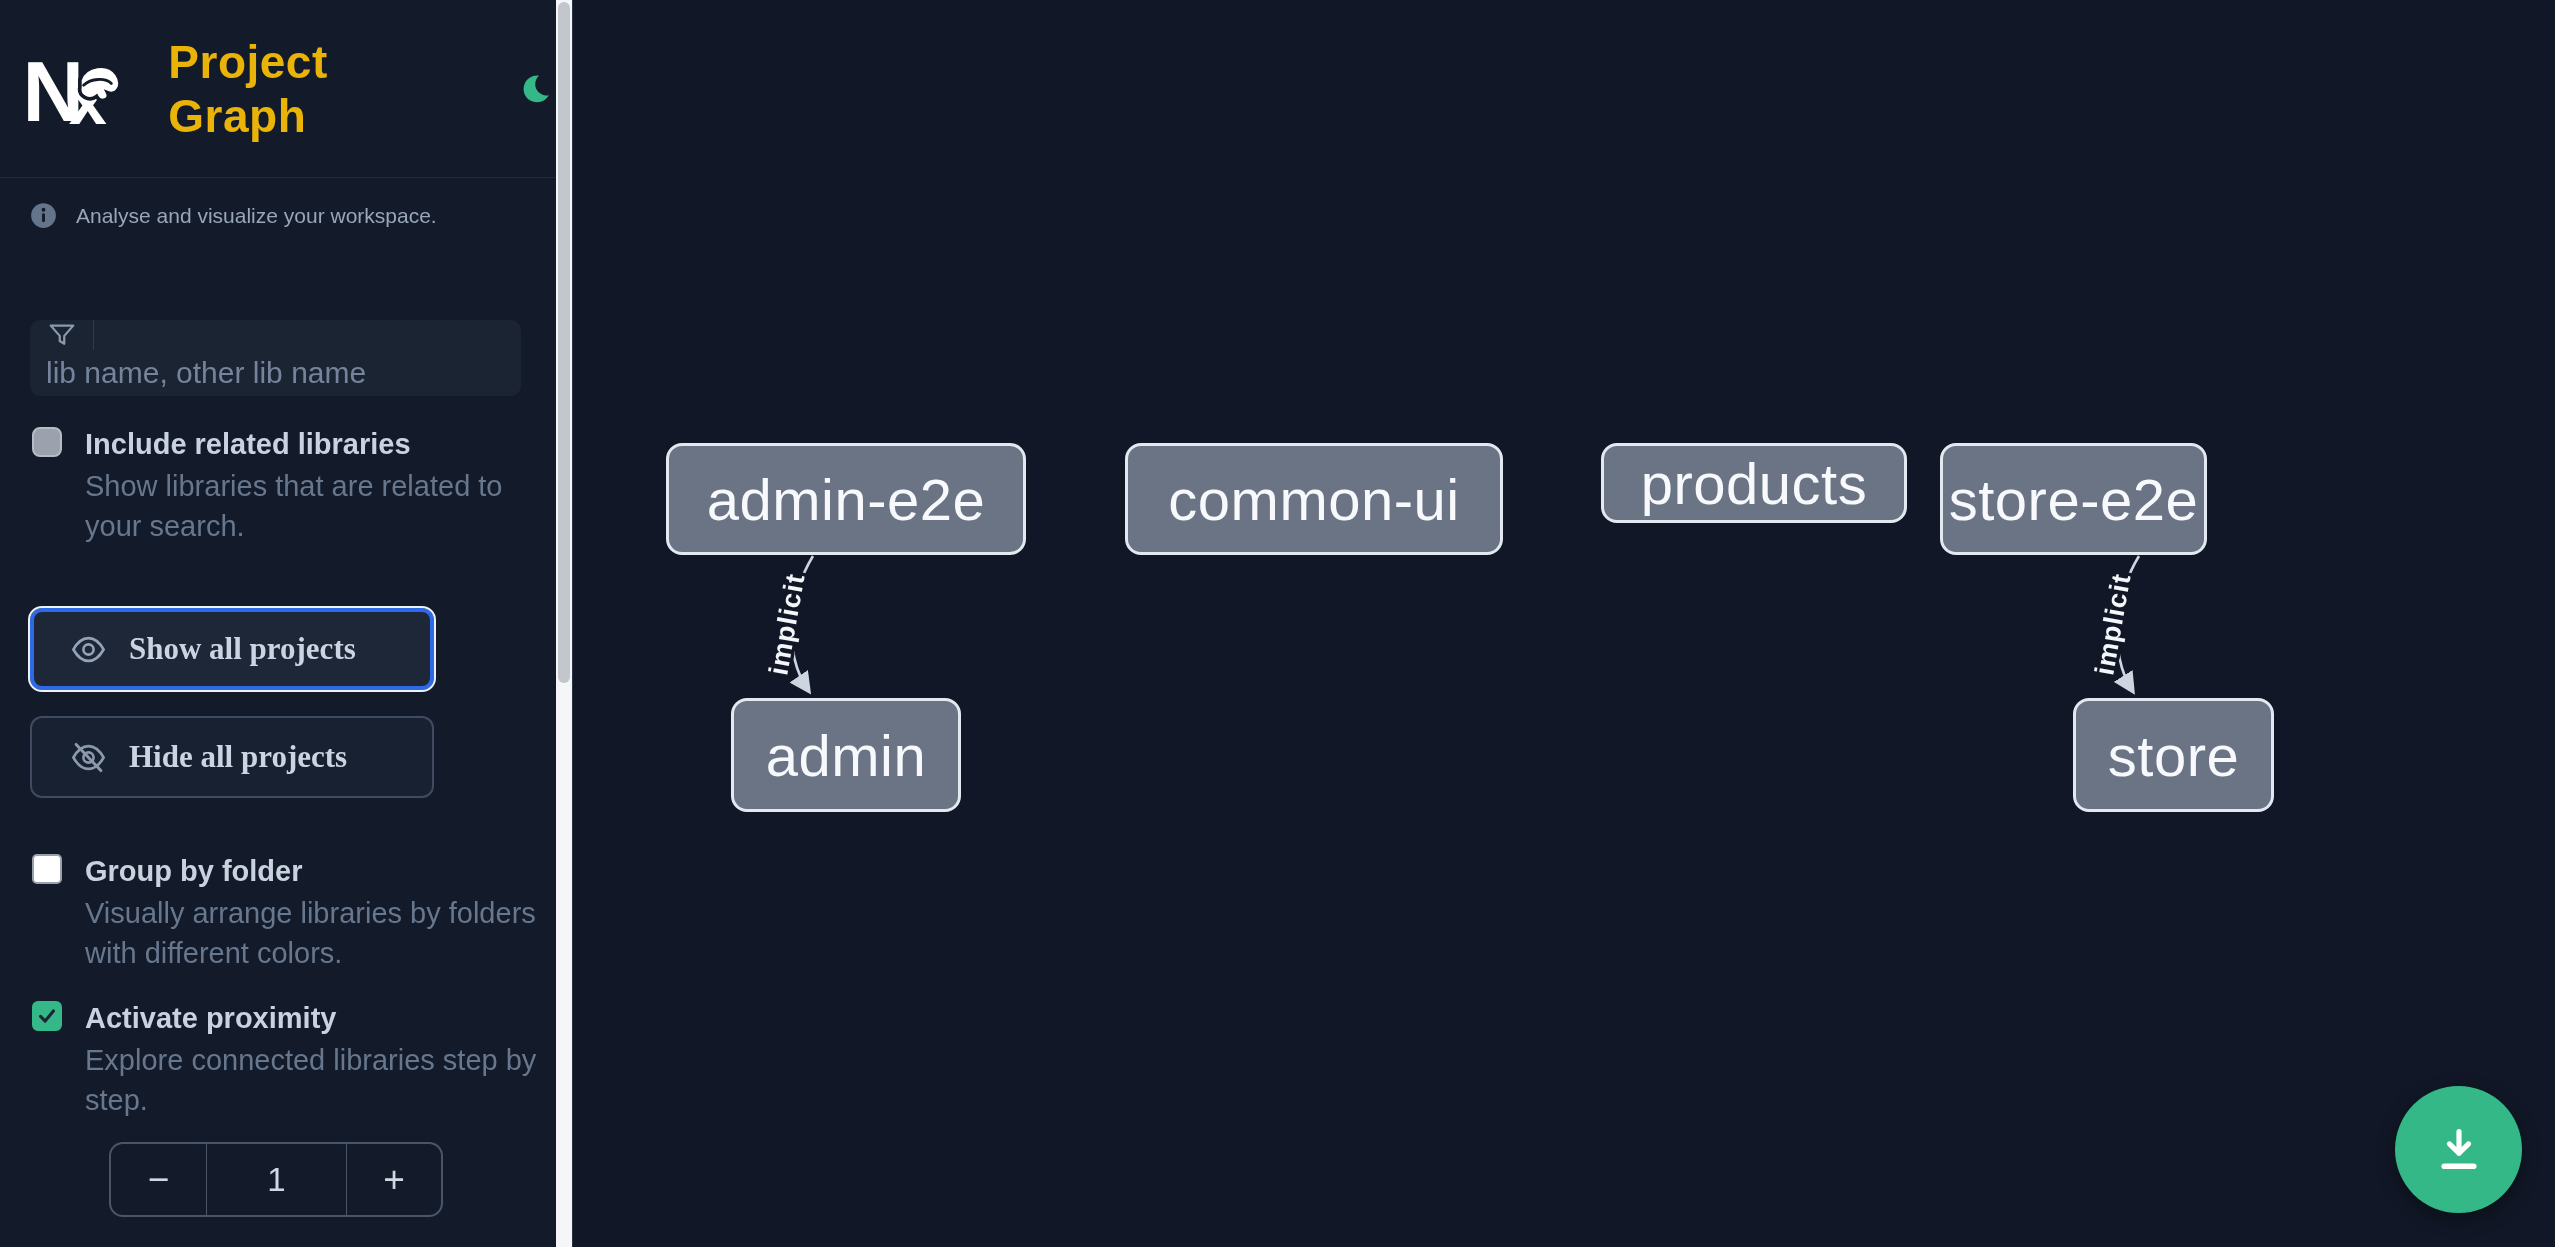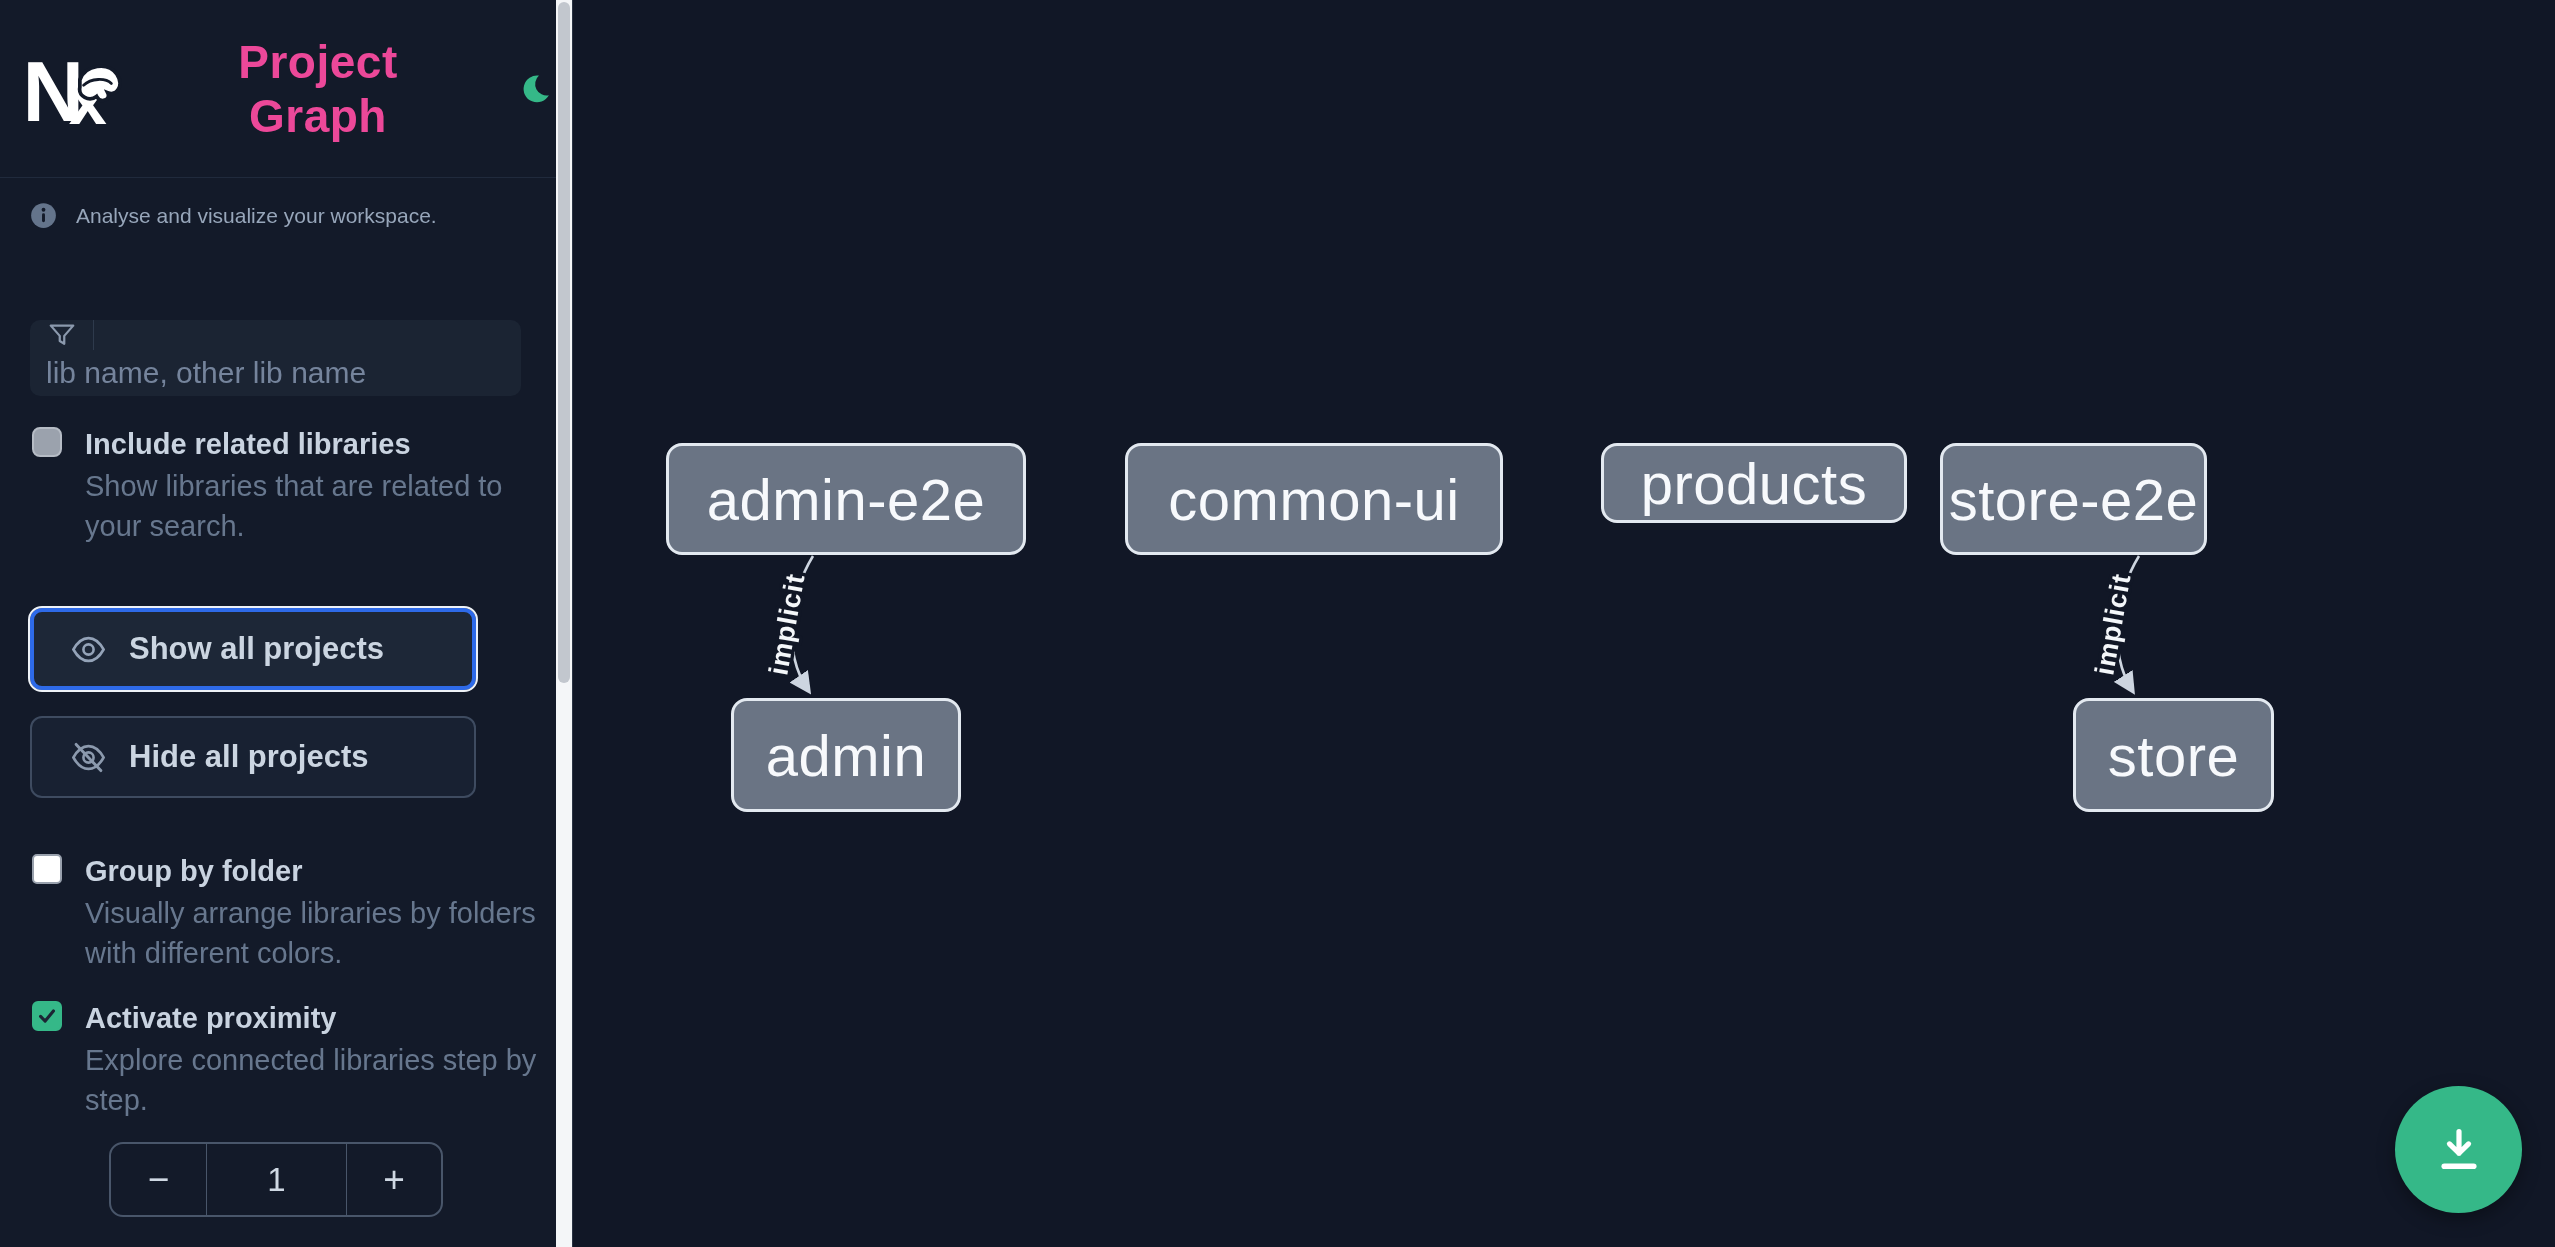--- a/index.html
+++ b/index.html
@@ -16,23 +16,22 @@
     position:absolute; left:0; top:0; width:572px; height:1247px;
     background:#131a29;
   }
   .sidebar-header {
     position:absolute; left:0; top:0; width:556px; height:178px;
     display:flex; align-items:center; padding-left:28px;
     border-bottom:1px solid #202a3c;
   }
   .logo-svg { width:100px; height:72px; display:block; }
   .app-title {
-    margin-left:44px; font-size:46px; font-weight:700; color:#ec4899;
+    margin-left:44px; font-size:46px; font-weight:700; color:#eab308;
     letter-spacing:0.5px;
-    text-align:center;
   }
   .theme-toggle {
     margin-left:46px; width:44px; height:44px; border:none; background:transparent;
     cursor:pointer; display:flex; align-items:center; justify-content:center;
   }
   .moon-svg { width:38px; height:38px; }
 
   .tagline-row {
     position:absolute; left:30px; top:202px; display:flex; align-items:center;
   }
@@ -73,24 +72,24 @@
   .opt-text { margin-left:53px; }
   .opt-label {
     font-size:29px; font-weight:700; color:#c9d3e0; line-height:40px; cursor:pointer;
   }
   .opt-desc {
     font-size:29px; font-weight:400; color:#67778e; line-height:40px;
     width:480px; margin-top:2px;
   }
 
   .side-btn {
-    position:absolute; left:30px; width:446px; height:82px;
+    position:absolute; left:30px; width:404px; height:82px;
     display:flex; align-items:center; padding-left:38px;
     background:#182132; border:2px solid #3e4b60; border-radius:12px;
-    cursor:pointer; font-family:Liberation Sans, sans-serif;
+    cursor:pointer; font-family:Liberation Serif, serif;
   }
   .side-btn .btn-label {
     margin-left:22px; font-size:31px; font-weight:700; color:#cbd5e1;
   }
   .btn-focused {
     background:#1d2737; border:4px solid #2e6ae8;
     outline:2px solid #eef2f7; padding-left:36px;
   }
   .eye-svg { width:37px; height:37px; }
 

